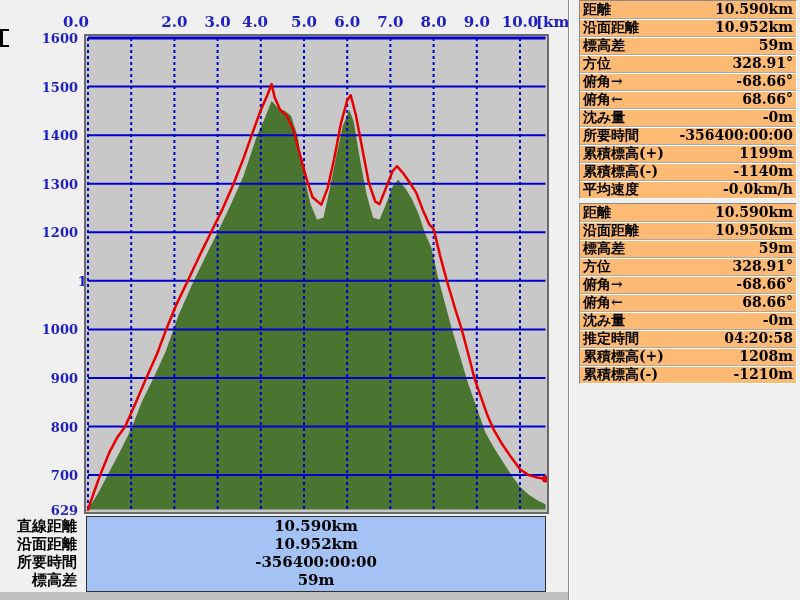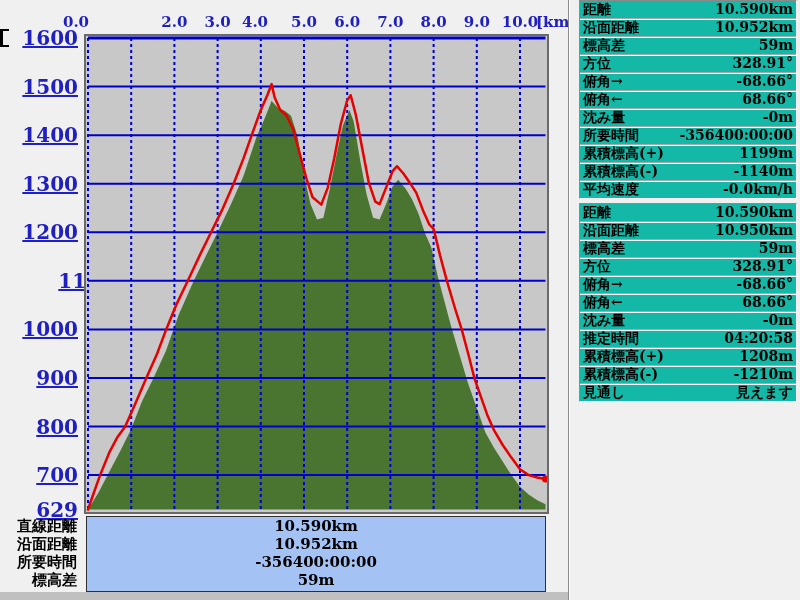--- a/index.html
+++ b/index.html
@@ -13,41 +13,41 @@
   
   #top-bracket{position:absolute;left:0;top:29px;width:6px;height:14px;
     border-left:3px solid #000;border-top:2px solid #000;border-bottom:2px solid #000;}
   
   #plot-frame{position:absolute;left:84px;top:34px;width:461px;height:476px;
     border:2px solid #6a6a6a;background:#c8c8c8;cursor:crosshair;}
   #plot{display:block;}
   
   .xtick{position:absolute;top:13px;transform:translateX(-50%);
     font-size:15px;white-space:nowrap;}
-  .ytick{position:absolute;width:78px;text-align:right;font-size:20px;
-    transform:translateY(-50%);white-space:nowrap;text-decoration:underline;}
+  .ytick{position:absolute;width:78px;text-align:right;font-size:13px;
+    transform:translateY(-50%);white-space:nowrap;}
   #xunit{position:absolute;top:13px;font-size:15px;white-space:nowrap;}
   .axis-blue{color:#2020c0;}
   
   #info-box{position:absolute;left:86px;top:516px;width:458px;height:74px;
     background:#a4c2f4;border:1px solid #303030;}
   .info-value{height:18px;line-height:18px;text-align:center;font-size:15px;}
   #info-labels{position:absolute;left:0;top:517px;width:80px;}
   .info-label{height:18px;line-height:18px;text-align:right;font-size:15px;
     padding-right:3px;white-space:nowrap;}
   #bottom-strip{position:absolute;left:0;top:592px;width:568px;height:8px;background:#c0c0c0;}
   
   #divider-dark{position:absolute;left:568px;top:0;width:1px;height:600px;background:#8a8a8a;}
   #divider-light{position:absolute;left:569px;top:0;width:1px;height:600px;background:#ffffff;}
   #side-panel{position:absolute;left:570px;top:0;width:230px;height:600px;background:#f0f0f0;}
   .panel-title{margin:2px 3px 2px 2px;height:18px;line-height:18px;
     background:#fbfbfb;border:1px solid;border-color:#8a8a8a #ffffff #ffffff #8a8a8a;
     padding-left:4px;font-size:15px;white-space:nowrap;overflow:hidden;}
   .panel-table{margin:0 3px 4px 9px;
-    border:1px solid;border-color:#8a8a8a #ffffff #ffffff #8a8a8a;background:#14b8a6;}
+    border:1px solid;border-color:#8a8a8a #ffffff #ffffff #8a8a8a;background:#fdba74;}
   .prow{display:flex;justify-content:space-between;height:16px;line-height:16px;
     font-size:14px;border-bottom:1px solid #a8a8a8;box-shadow:0 1px 0 #ffffff;
     padding:0 3px 1px 3px;white-space:nowrap;}
   .prow:last-child{border-bottom:none;box-shadow:none;}
   .plabel{text-align:left;}
   .pvalue{text-align:right;}
 </style>
 </head>
 <body>
 
@@ -208,19 +208,15 @@
           <span class="pvalue">04:20:58</span>
         </div>
         <div class="prow">
           <span class="plabel">累積標高(+)</span>
           <span class="pvalue">1208m</span>
         </div>
         <div class="prow">
           <span class="plabel">累積標高(-)</span>
           <span class="pvalue">-1210m</span>
         </div>
-        <div class="prow">
-          <span class="plabel">見通し</span>
-          <span class="pvalue">見えます</span>
-        </div>
       </div>
     </div>
 </div>
 
 </body></html>

